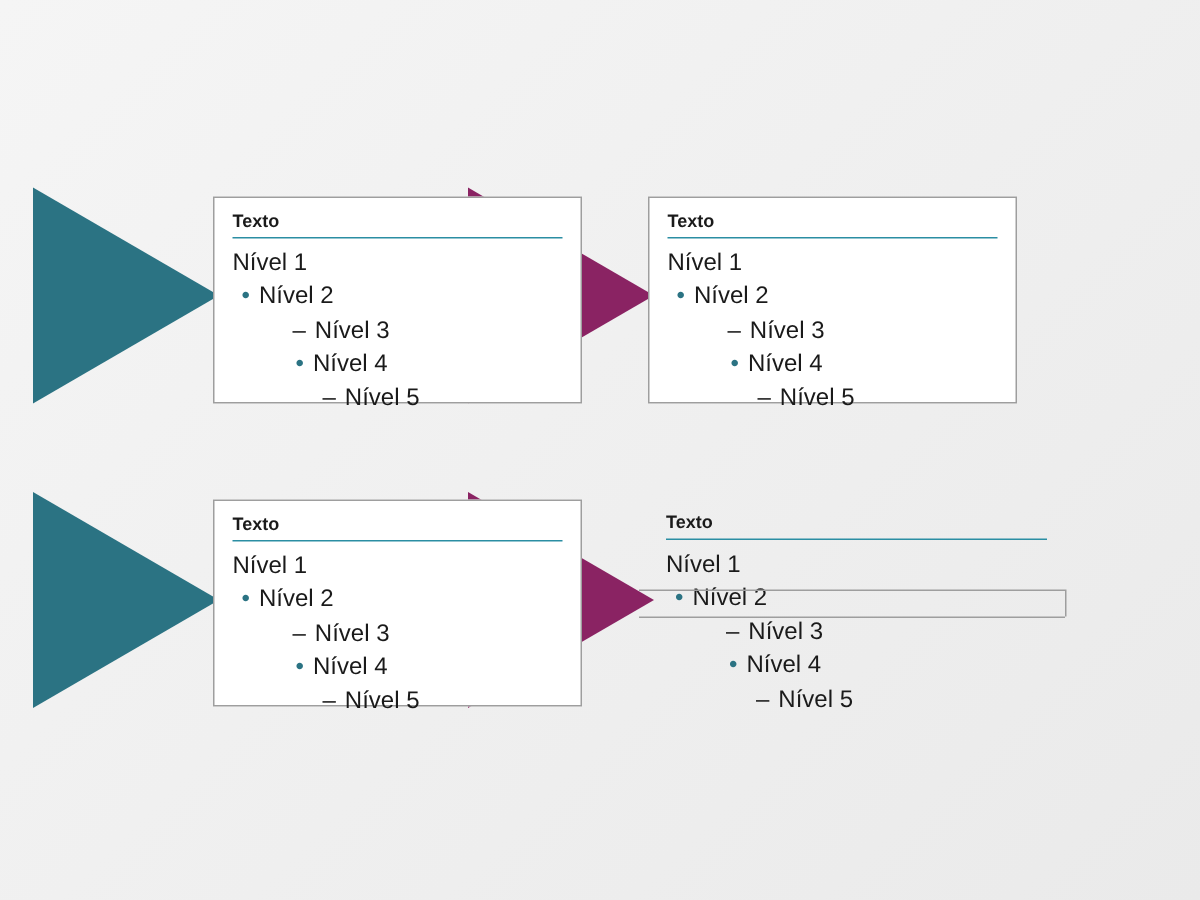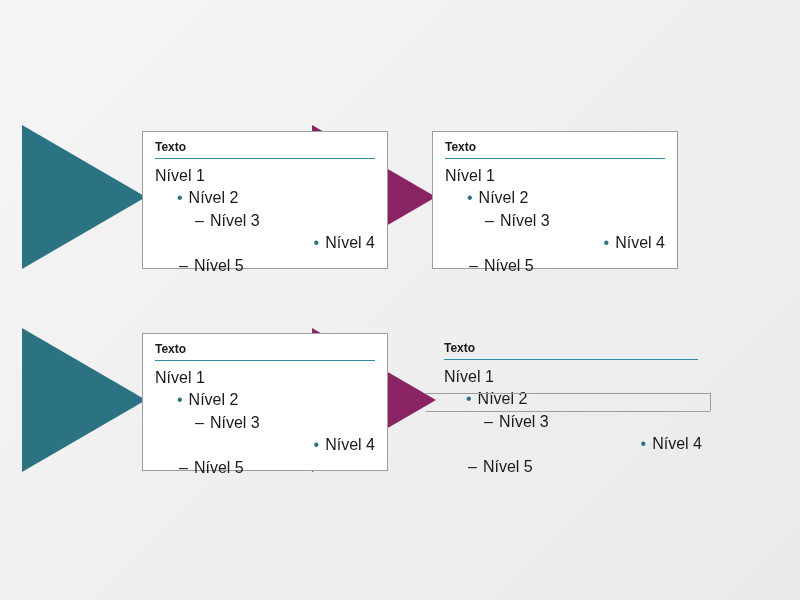--- a/index.html
+++ b/index.html
@@ -38,24 +38,24 @@
   .card-rule {
     border: none;
     border-top: 1px solid #2b8ea3;
     margin: 0 0 6px 0;
   }
   .level {
     font-size: 16px;
     line-height: 1.4;
   }
   .lvl1 { margin-left: 0; }
-  .lvl2 { margin-left: 22px; }
+  .lvl2 { margin-left: 6px; }
   .lvl3 { margin-left: 40px; }
-  .lvl4 { margin-left: 42px; text-align: right; }
-  .lvl5 { margin-left: 24px; }
+  .lvl4 { margin-left: 42px; }
+  .lvl5 { margin-left: 60px; }
   .bullet { color: #2b7383; margin-right: 6px; }
   .dash { margin-right: 6px; }
 
   
   .card.noborder { border: none; background: transparent; }
   .inset-line {
     position: absolute;
     height: 0;
     border-top: 1px solid #9e9e9e;
   }

